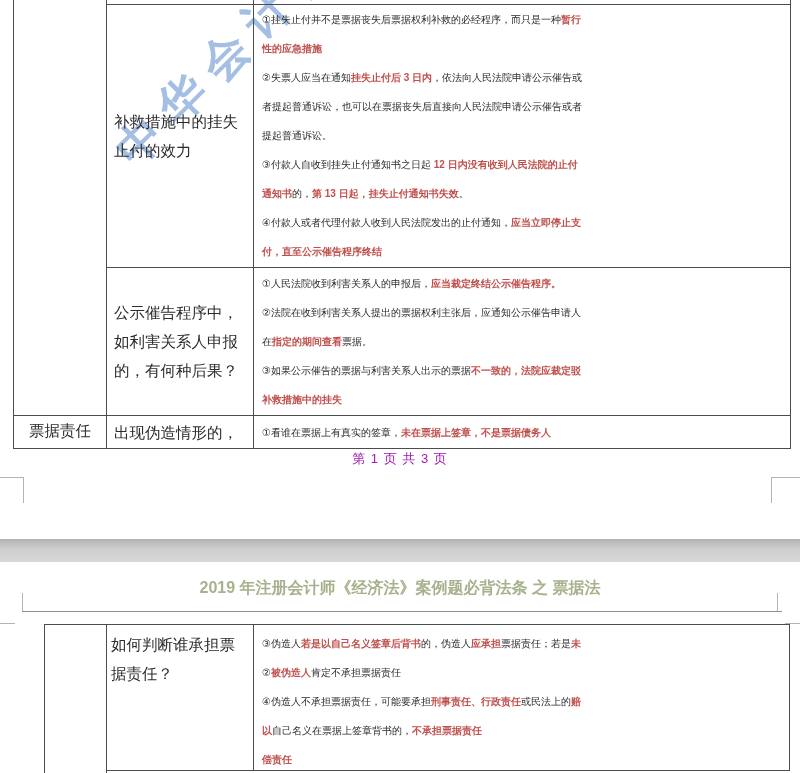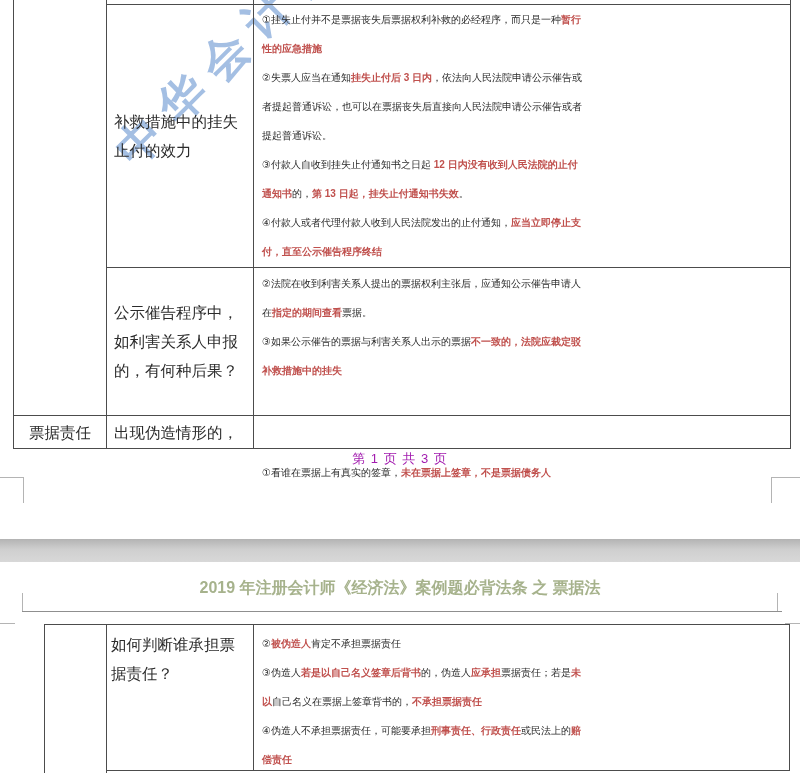--- a/index.html
+++ b/index.html
@@ -20,21 +20,21 @@
   
   .cmv{position:absolute;width:1px;background:#b4b4b4;}
   .cmh{position:absolute;height:1px;background:#b4b4b4;}
   
   .qcell{position:absolute;display:flex;align-items:center;}
   .qcell .qtxt{white-space:pre-line;font-size:15.5px;line-height:29px;color:#2b2b2b;}
   .ccell{position:absolute;}
   .ccell.vcenter{display:flex;align-items:center;}
   .ln{white-space:nowrap;height:29px;line-height:29px;font-size:10px;color:#2b2b2b;}
   .rd{color:#c0504d;font-weight:bold;}
-  .label-center{justify-content:center;}
+  .label-center{justify-content:center;font-family:Liberation Mono, monospace;}
   
   #wm{position:absolute;left:146px;top:118px;font-size:46px;letter-spacing:14px;
     color:rgba(110,152,210,0.70);transform:rotate(-45deg);transform-origin:0 100%;
     white-space:nowrap;font-weight:bold;}
   
   #footer1{position:absolute;left:0;top:451px;width:800px;text-align:center;
     font-size:13px;line-height:16px;color:#a21caf;letter-spacing:1px;}
   
   #p2title{position:absolute;left:0;top:16px;width:800px;text-align:center;
     font-size:16px;font-weight:bold;}
@@ -78,26 +78,27 @@
       <div class="ln"><span class="rd">性的应急措施</span></div>
       <div class="ln"><span>②失票人应当在通知</span><span class="rd">挂失止付后 3 日内</span><span>，依法向人民法院申请公示催告或</span></div>
       <div class="ln"><span>者提起普通诉讼，也可以在票据丧失后直接向人民法院申请公示催告或者</span></div>
       <div class="ln"><span>提起普通诉讼。</span></div>
       <div class="ln"><span>③付款人自收到挂失止付通知书之日起 </span><span class="rd">12 日内没有收到人民法院的止付</span></div>
       <div class="ln"><span class="rd">通知书</span><span>的，</span><span class="rd">第 13 日起，挂失止付通知书失效</span><span>。</span></div>
       <div class="ln"><span>④付款人或者代理付款人收到人民法院发出的止付通知，</span><span class="rd">应当立即停止支</span></div>
       <div class="ln"><span class="rd">付，直至公示催告程序终结</span></div>
     </div>
   <div class="ccell" style="left:262px;top:269px;width:526px;">
+      <div class="ln"><span>①人民法院收到利害关系人的申报后，</span><span class="rd">应当裁定终结公示催告程序。</span></div>
       <div class="ln"><span>②法院在收到利害关系人提出的票据权利主张后，应通知公示催告申请人</span></div>
       <div class="ln"><span>在</span><span class="rd">指定的期间查看</span><span>票据。</span></div>
       <div class="ln"><span>③如果公示催告的票据与利害关系人出示的票据</span><span class="rd">不一致的，法院应裁定驳</span></div>
       <div class="ln"><span class="rd">补救措施中的挂失</span></div>
     </div>
-  <div class="ccell vcenter" style="left:262px;top:416px;width:526px;height:32px;margin-top:40px;">
+  <div class="ccell vcenter" style="left:262px;top:416px;width:526px;height:32px;">
       <div class="ln"><span>①看谁在票据上有真实的签章，</span><span class="rd">未在票据上签章，不是票据债务人</span></div>
     </div>
 
   <div id="footer1">第 1 页 共 3 页</div>
 
   <div class="cmh" style="left:0;top:477px;width:23px;"></div>
   <div class="cmv" style="left:23px;top:477px;height:26px;"></div>
   <div class="cmh" style="left:771px;top:477px;width:29px;"></div>
   <div class="cmv" style="left:771px;top:477px;height:26px;"></div>
 </div>
@@ -120,19 +121,19 @@
   <div class="vl" style="left:789px;top:62px;height:146px;"></div>
   <div class="hl" style="left:44px;top:62px;width:746px;"></div>
   <div class="hl" style="left:106px;top:208px;width:684px;"></div>
 
   <div class="qcell" style="left:111px;top:68px;width:138px;height:62px;align-items:flex-start;">
     <span class="qtxt">如何判断谁承担票
 据责任？</span>
   </div>
 
   <div class="ccell" style="left:262px;top:67px;width:524px;">
+      <div class="ln"><span>③伪造人</span><span class="rd">若是以自己名义签章后背书</span><span>的，伪造人</span><span class="rd">应承担</span><span>票据责任；若是</span><span class="rd">未</span></div>
       <div class="ln"><span>②</span><span class="rd">被伪造人</span><span>肯定不承担票据责任</span></div>
-      <div class="ln"><span>③伪造人</span><span class="rd">若是以自己名义签章后背书</span><span>的，伪造人</span><span class="rd">应承担</span><span>票据责任；若是</span><span class="rd">未</span></div>
+      <div class="ln"><span>④伪造人不承担票据责任，可能要承担</span><span class="rd">刑事责任、行政责任</span><span>或民法上的</span><span class="rd">赔</span></div>
       <div class="ln"><span class="rd">以</span><span>自己名义在票据上签章背书的，</span><span class="rd">不承担票据责任</span></div>
-      <div class="ln"><span>④伪造人不承担票据责任，可能要承担</span><span class="rd">刑事责任、行政责任</span><span>或民法上的</span><span class="rd">赔</span></div>
       <div class="ln"><span class="rd">偿责任</span></div>
     </div>
 </div>
 
 </body></html>

